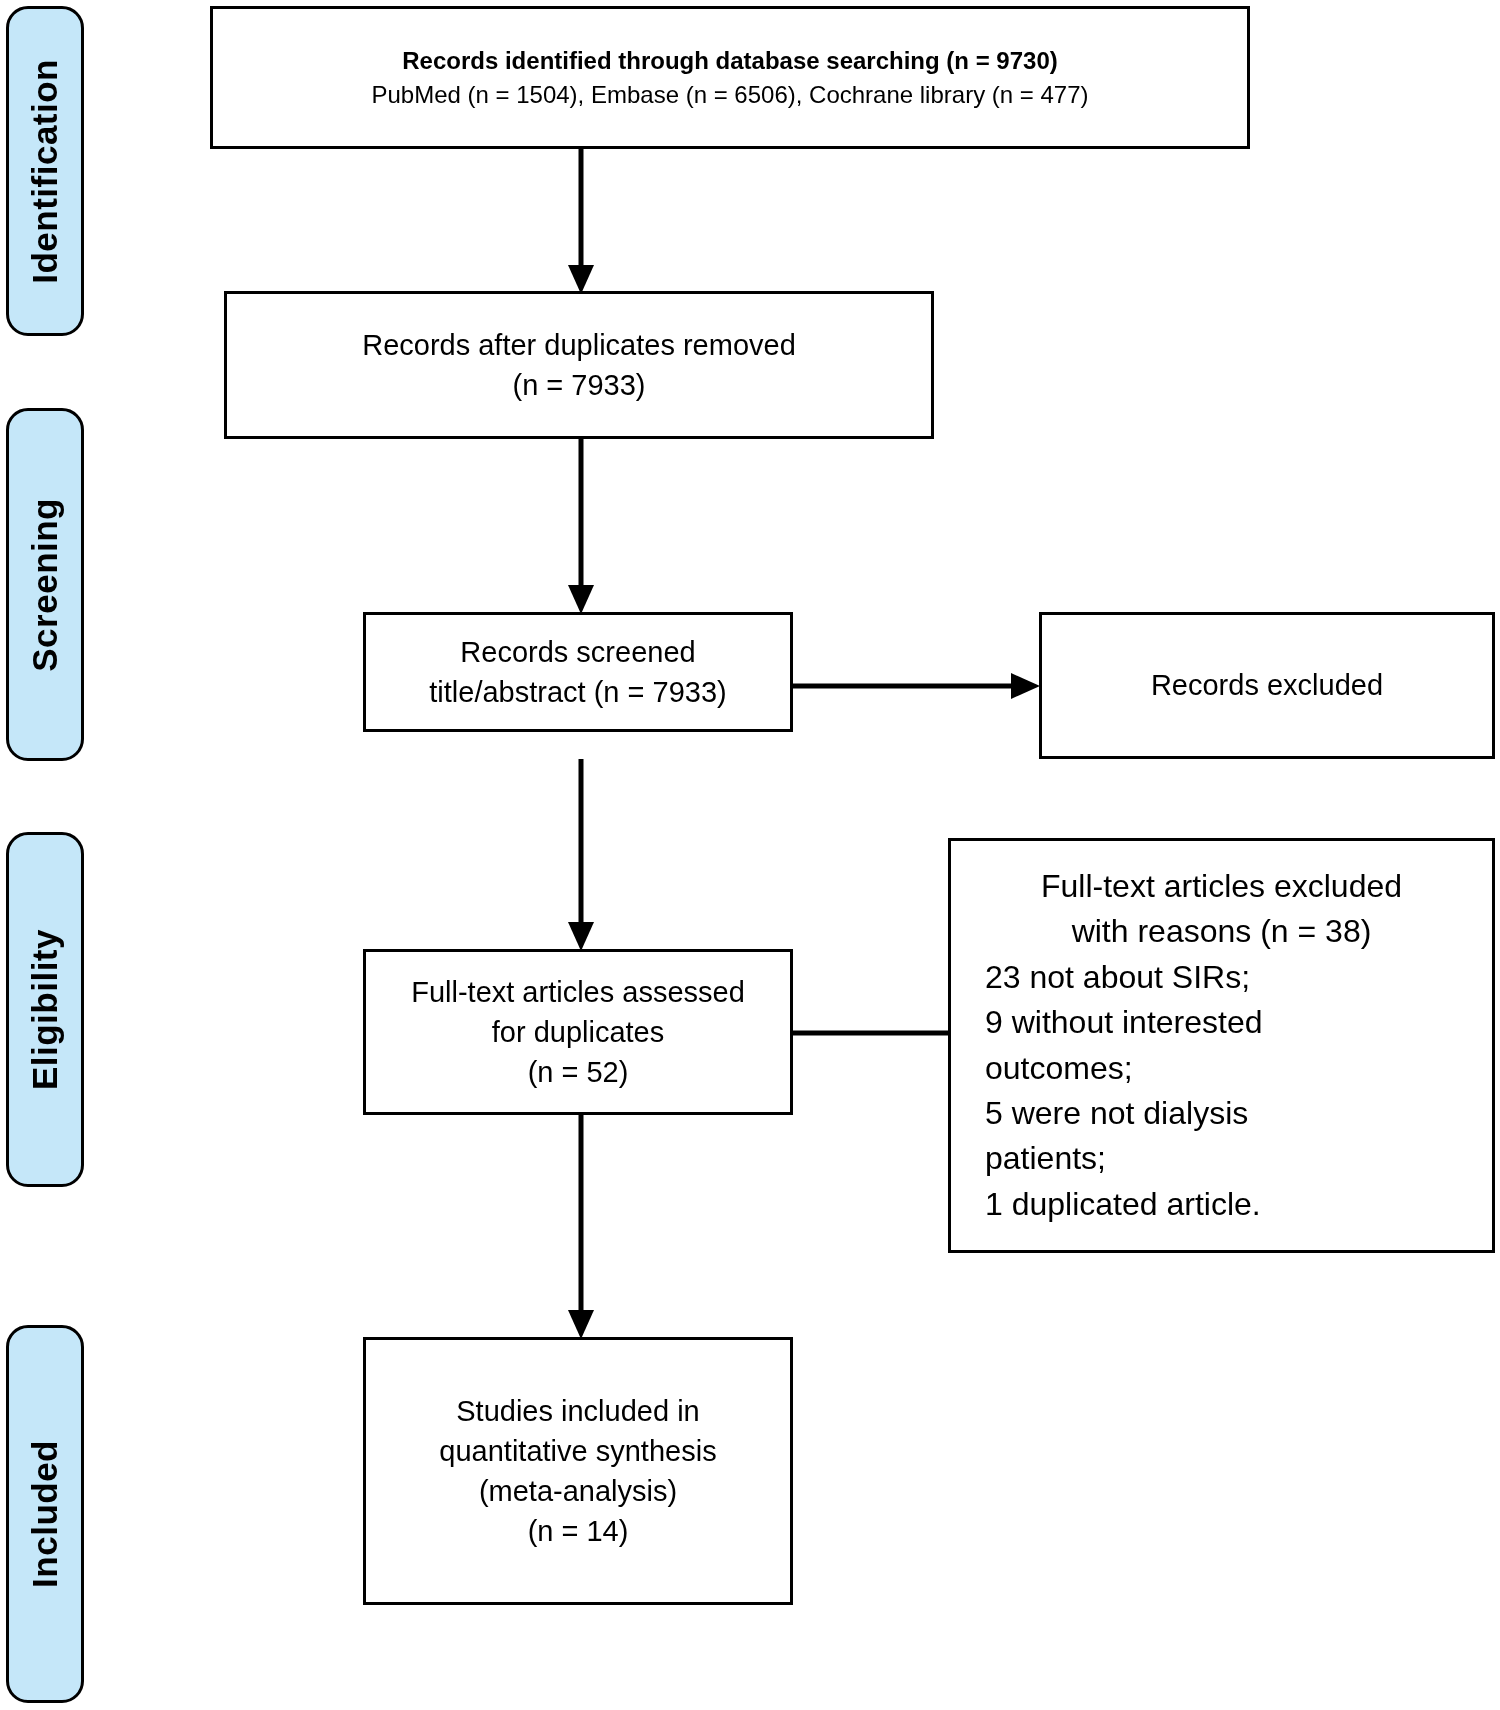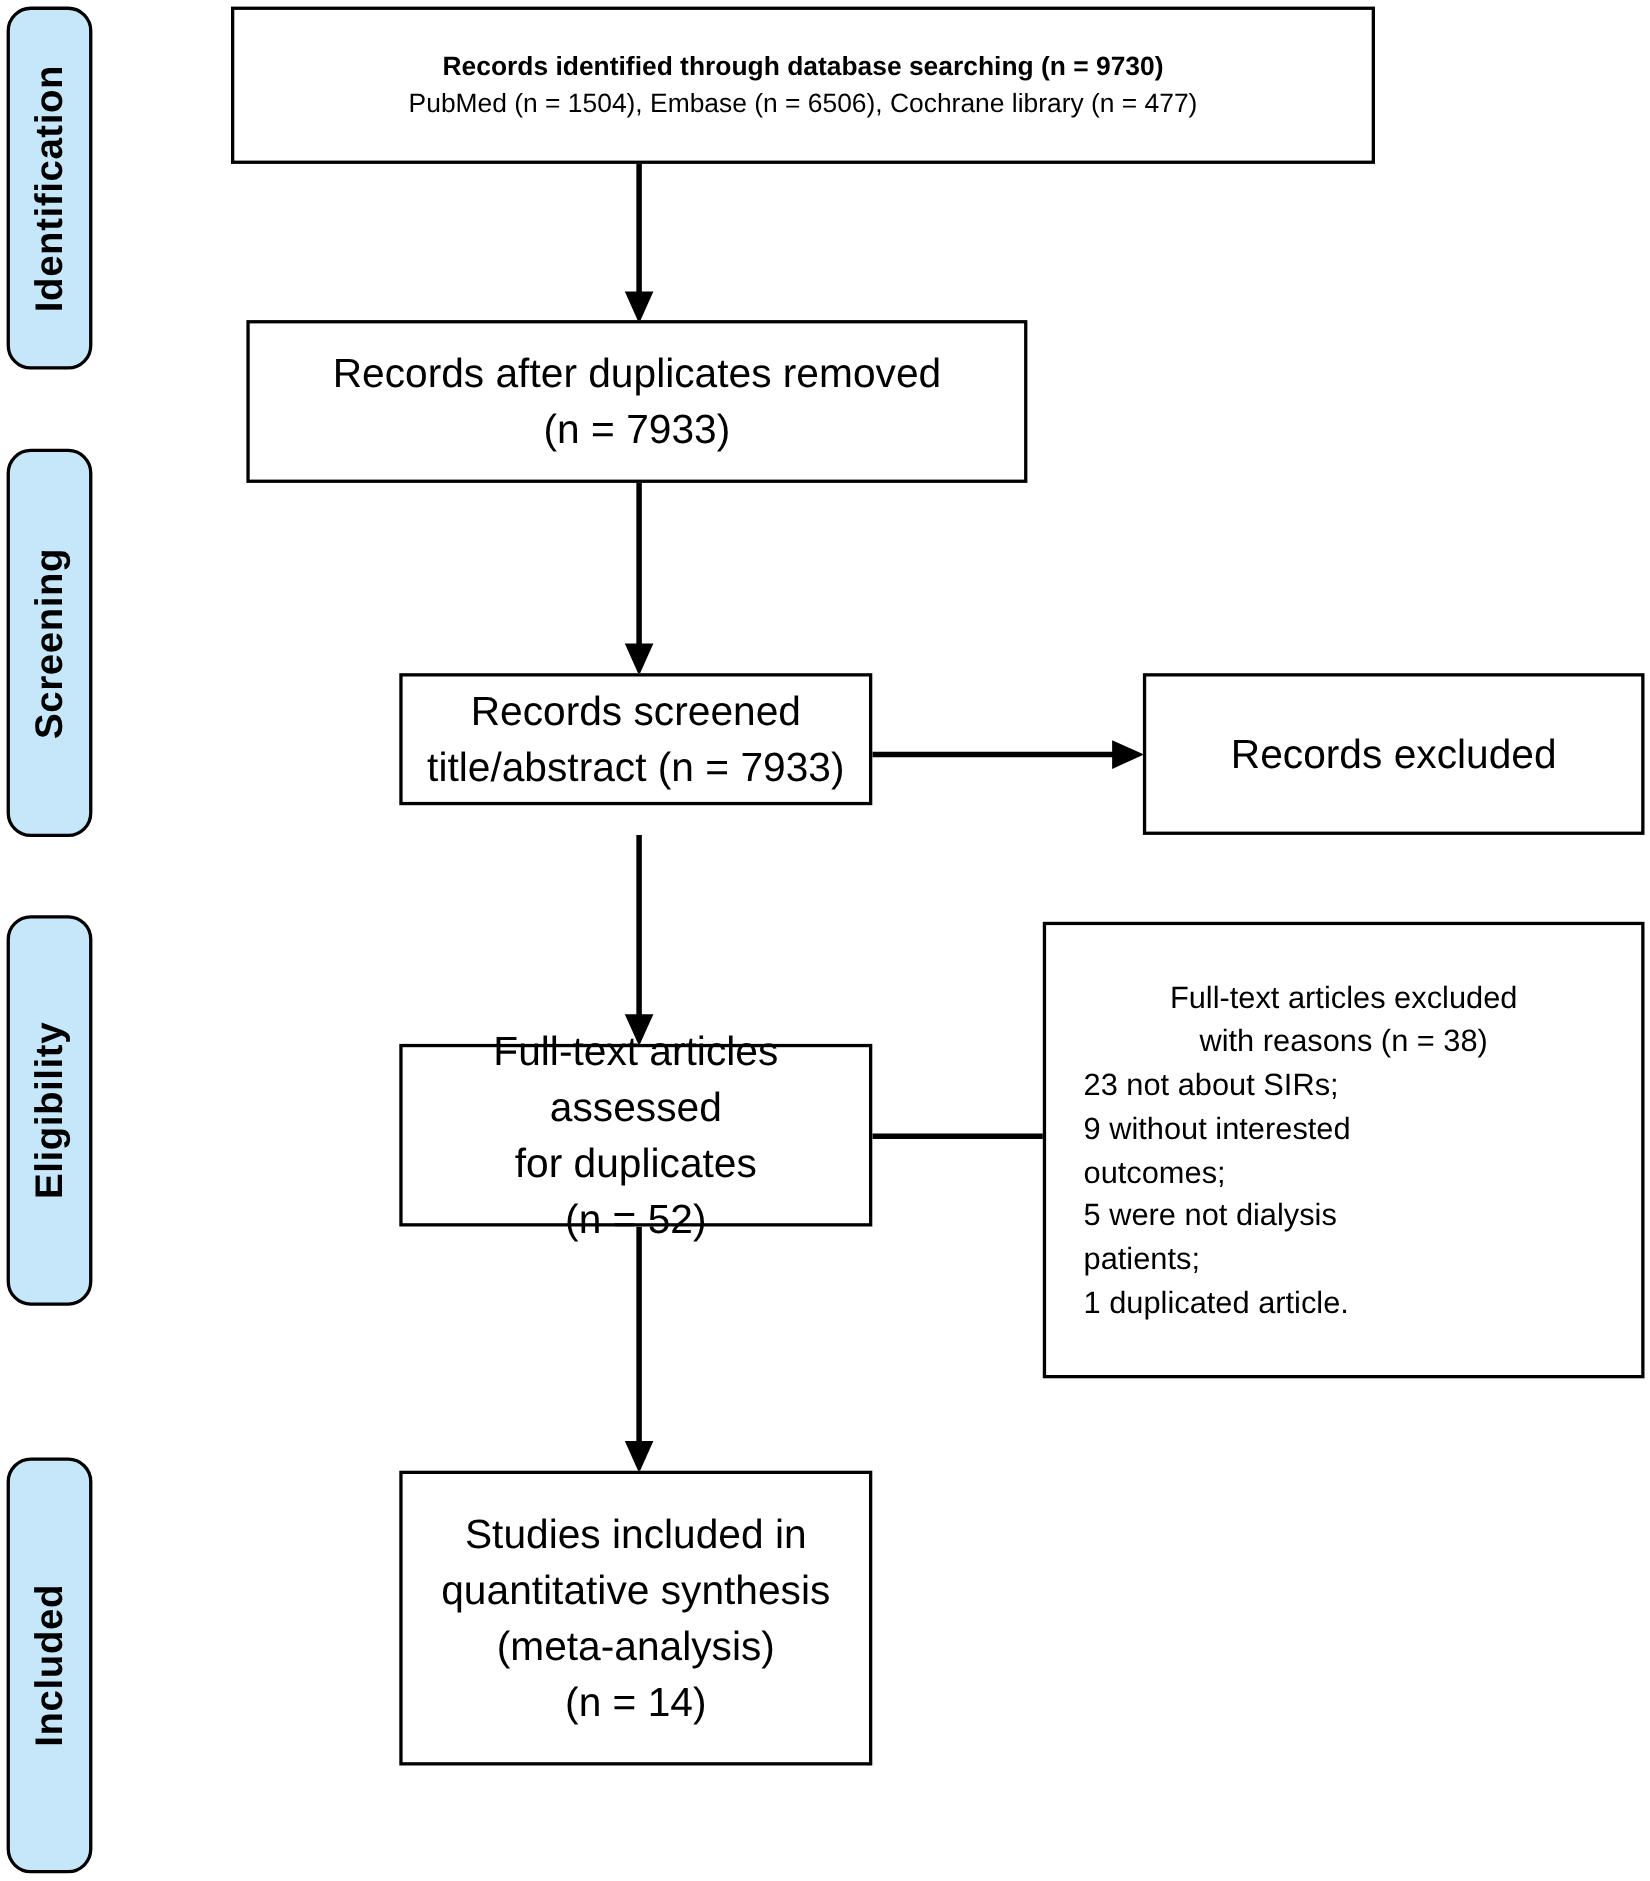--- a/index.html
+++ b/index.html
@@ -45,38 +45,38 @@
   .flow-box {
     position: absolute;
     background: #ffffff;
     border: 3px solid #000000;
     box-sizing: border-box;
     display: flex;
     flex-direction: column;
     align-items: center;
     justify-content: center;
     text-align: center;
-    font-size: 37px;
+    font-size: 29px;
     line-height: 1.38;
     padding: 6px 10px;
   }
   .flow-box .line { display: block; width: 100%; }
   .flow-box.bold-first .line.first {
     font-weight: bold;
   }
 
   .reasons-box {
     position: absolute;
     background: #ffffff;
     border: 3px solid #000000;
     box-sizing: border-box;
     display: flex;
     flex-direction: column;
     justify-content: center;
-    font-size: 28px;
+    font-size: 32px;
     line-height: 1.42;
     padding: 8px 14px;
   }
   .reasons-box .line { display: block; }
   .reasons-box .line.centered { text-align: center; }
   .reasons-box .line.leftish { text-align: left; margin-left: 20px; }
 
   
   .conn {
     position: absolute;

